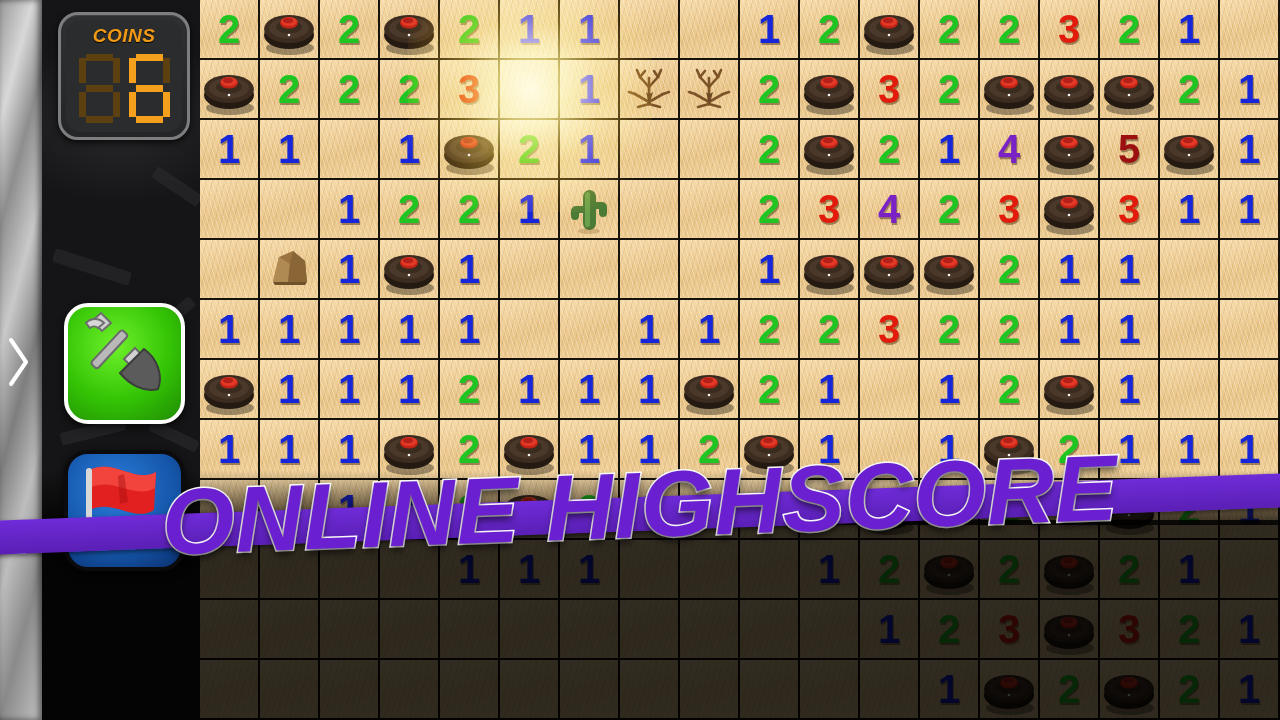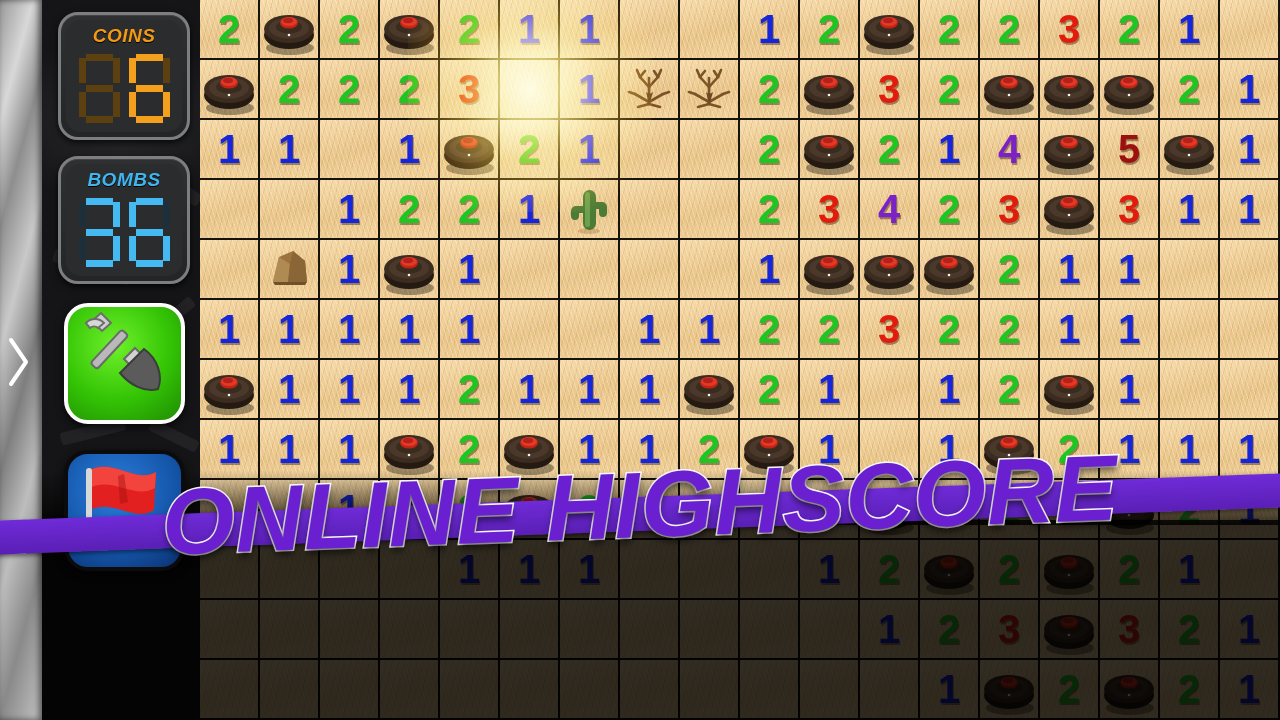--- a/index.html
+++ b/index.html
@@ -1057,45 +1057,20 @@
               <div class="sg v sg-c coin-on"></div>
               <div class="sg h sg-d coin-on"></div>
               <div class="sg v sg-e coin-on"></div>
               <div class="sg v sg-f coin-on"></div>
               <div class="sg h sg-g coin-on"></div>
             </div>
           </div>
       </div>
     </div>
 
-    <div class="panel" id="bombs-panel">
-      <div class="panel-inner">
-        <div class="panel-title" id="bombs-title">BOMBS</div>
-        <div class="seg-row" id="bombs-digits">
-            <div class="digit">
-              <div class="sg h sg-a bomb-on"></div>
-              <div class="sg v sg-b bomb-on"></div>
-              <div class="sg v sg-c bomb-on"></div>
-              <div class="sg h sg-d bomb-on"></div>
-              <div class="sg v sg-e bomb-off"></div>
-              <div class="sg v sg-f bomb-off"></div>
-              <div class="sg h sg-g bomb-on"></div>
-            </div>
-            <div class="digit">
-              <div class="sg h sg-a bomb-on"></div>
-              <div class="sg v sg-b bomb-off"></div>
-              <div class="sg v sg-c bomb-on"></div>
-              <div class="sg h sg-d bomb-on"></div>
-              <div class="sg v sg-e bomb-on"></div>
-              <div class="sg v sg-f bomb-on"></div>
-              <div class="sg h sg-g bomb-on"></div>
-            </div>
-          </div>
-      </div>
-    </div>
 
     <div class="toolbtn" id="tool-dig">
       <svg width="105" height="105" viewBox="0 0 105 105">
         <g>
           <path d="M24 14 l9 -8 l10 10 l-9 8 z" fill="#cfcfcf" stroke="#6d6d6d" stroke-width="2"></path>
           <path d="M18 16 a12 12 0 0 1 18 0 l-6 5 a6 6 0 0 0 -8 0 z" fill="#d7d7d7" stroke="#6d6d6d" stroke-width="2"></path>
           <rect x="37" y="19" width="9" height="46" rx="3" transform="rotate(43 41 42)" fill="#b9b9b9" stroke="#6a6a6a" stroke-width="2"></rect>
           <path d="M56 52 l11 -11 l6 6 l-11 11 z" fill="#d2d2d2" stroke="#6a6a6a" stroke-width="2"></path>
           <path d="M60 58 l16 -16 c14 10 19 27 14 40 c-14 4 -29 -5 -38 -16 z" fill="#5b5b5b" stroke="#3c3c3c" stroke-width="2"></path>
         </g>

